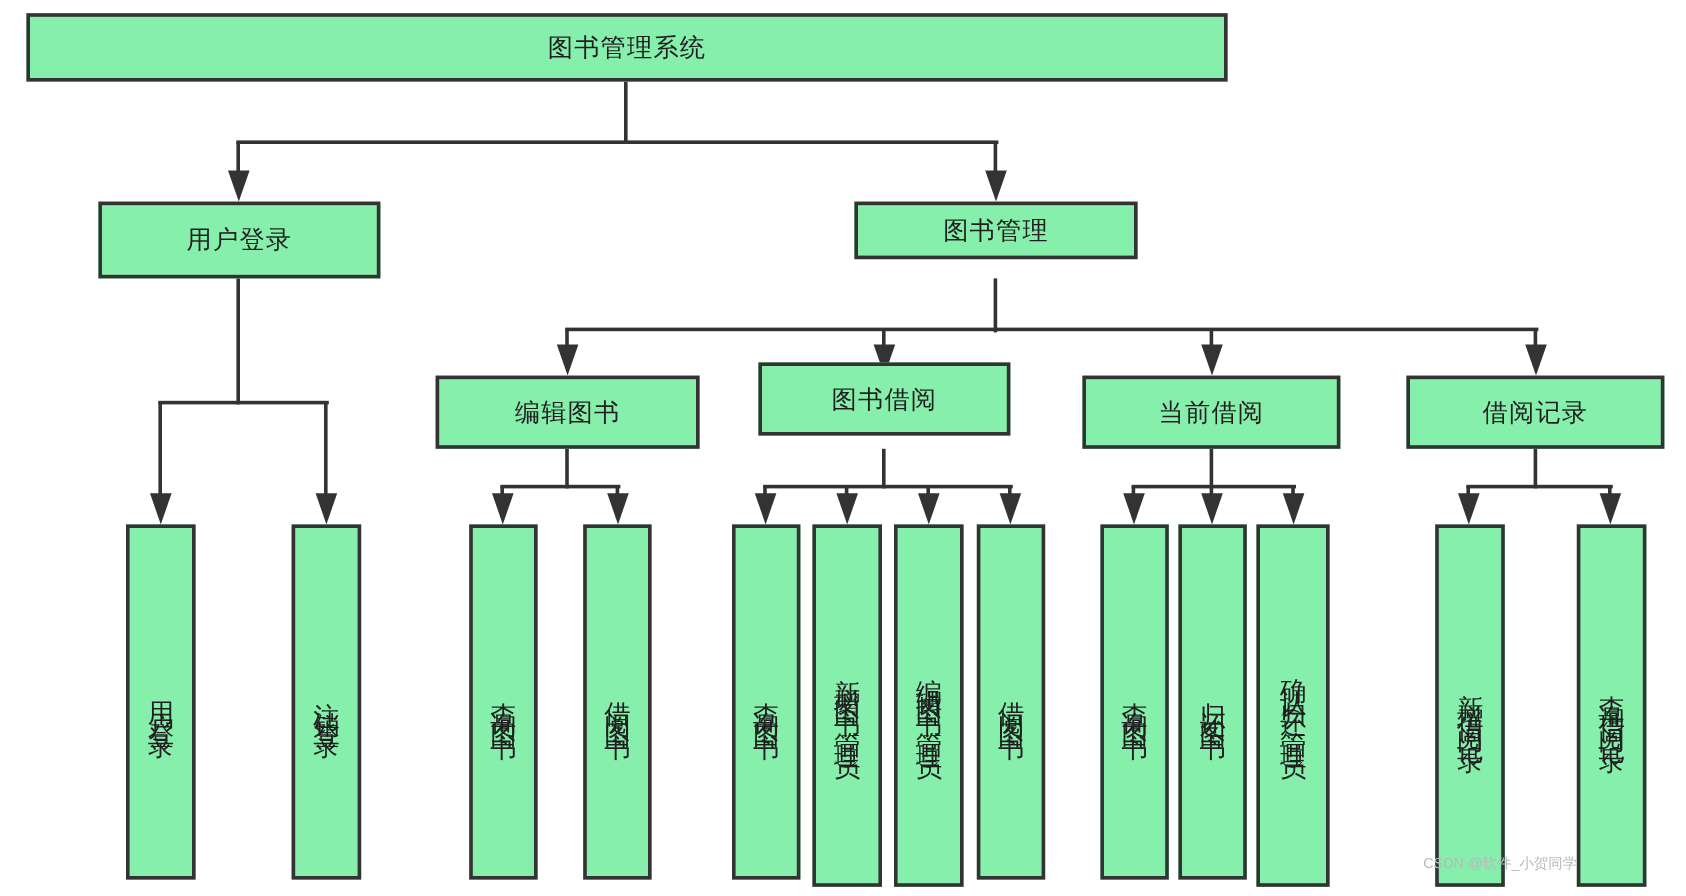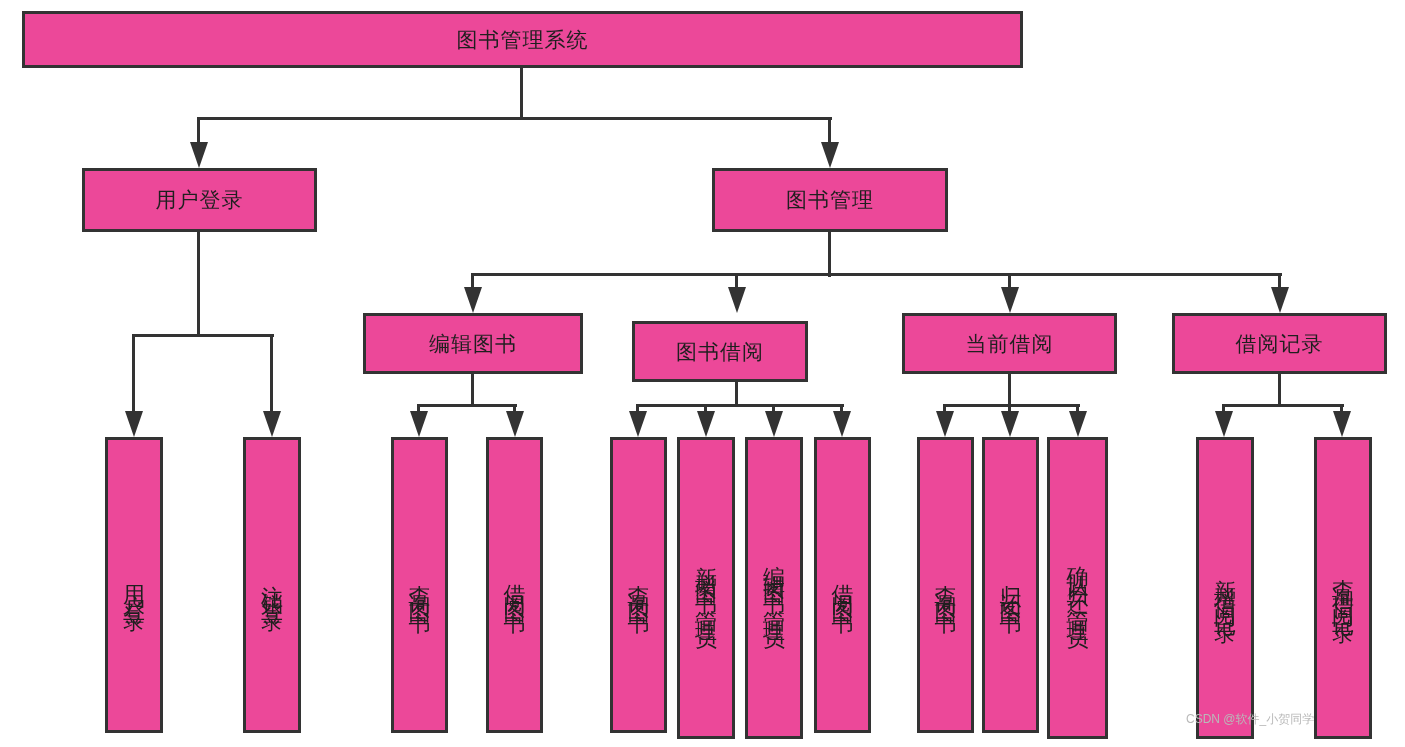--- a/index.html
+++ b/index.html
@@ -11,21 +11,21 @@
   html,body{margin:0;padding:0;background:var(--bg);}
   .canvas{
     position:relative;
     width:1405px;height:747px;
     background:var(--bg);
     font-family:"Liberation Sans", sans-serif;
     overflow:hidden;
   }
   .node{
     position:absolute;
-    background:#ec4899;
+    background:#86efac;
     border:3px solid var(--line);
     box-sizing:border-box;
     display:flex;
     align-items:center;
     justify-content:center;
     color:var(--text);
     font-size:21px;
     letter-spacing:1px;
     z-index:2;
   }
@@ -116,27 +116,27 @@
       <div class="cline" style="left: 1222px; top: 405px; width: 3px; height: 14px;"></div>
       <div class="arrow-head" style="left: 1215px; top: 411px;"></div>
       <div class="cline" style="left: 1340px; top: 405px; width: 3px; height: 14px;"></div>
       <div class="arrow-head" style="left: 1333px; top: 411px;"></div>
       <div class="node" style="left: 22px; top: 11px; width: 1001px; height: 57px;">
         <span class="node-label">图书管理系统</span>
       </div>
       <div class="node" style="left: 82px; top: 168px; width: 235px; height: 64px;">
         <span class="node-label">用户登录</span>
       </div>
-      <div class="node" style="left: 712px; top: 168px; width: 236px; height: 64px;">
+      <div class="node" style="left: 712px; top: 168px; width: 236px; height: 48px;">
         <span class="node-label">图书管理</span>
       </div>
       <div class="node" style="left: 363px; top: 313px; width: 220px; height: 61px;">
         <span class="node-label">编辑图书</span>
       </div>
-      <div class="node" style="left: 632px; top: 321px; width: 176px; height: 61px;">
+      <div class="node" style="left: 632px; top: 302px; width: 210px; height: 61px;">
         <span class="node-label">图书借阅</span>
       </div>
       <div class="node" style="left: 902px; top: 313px; width: 215px; height: 61px; text-align: right;">
         <span class="node-label">当前借阅</span>
       </div>
       <div class="node" style="left: 1172px; top: 313px; width: 215px; height: 61px;">
         <span class="node-label">借阅记录</span>
       </div>
       <div class="node vertical" style="left: 105px; top: 437px; width: 58px; height: 296px;">
         <span class="node-label">用户登录</span>

